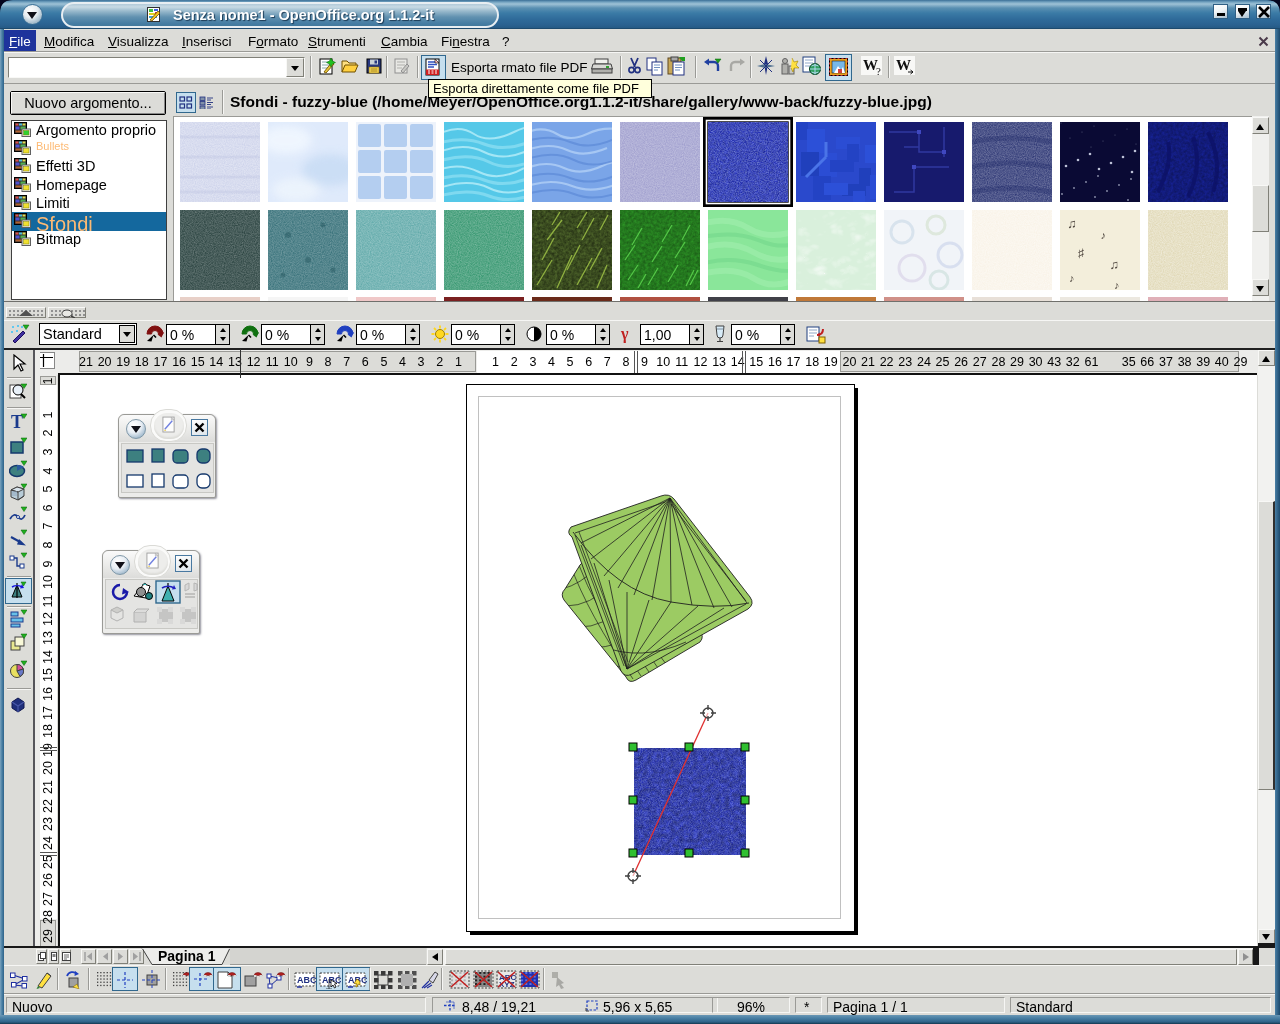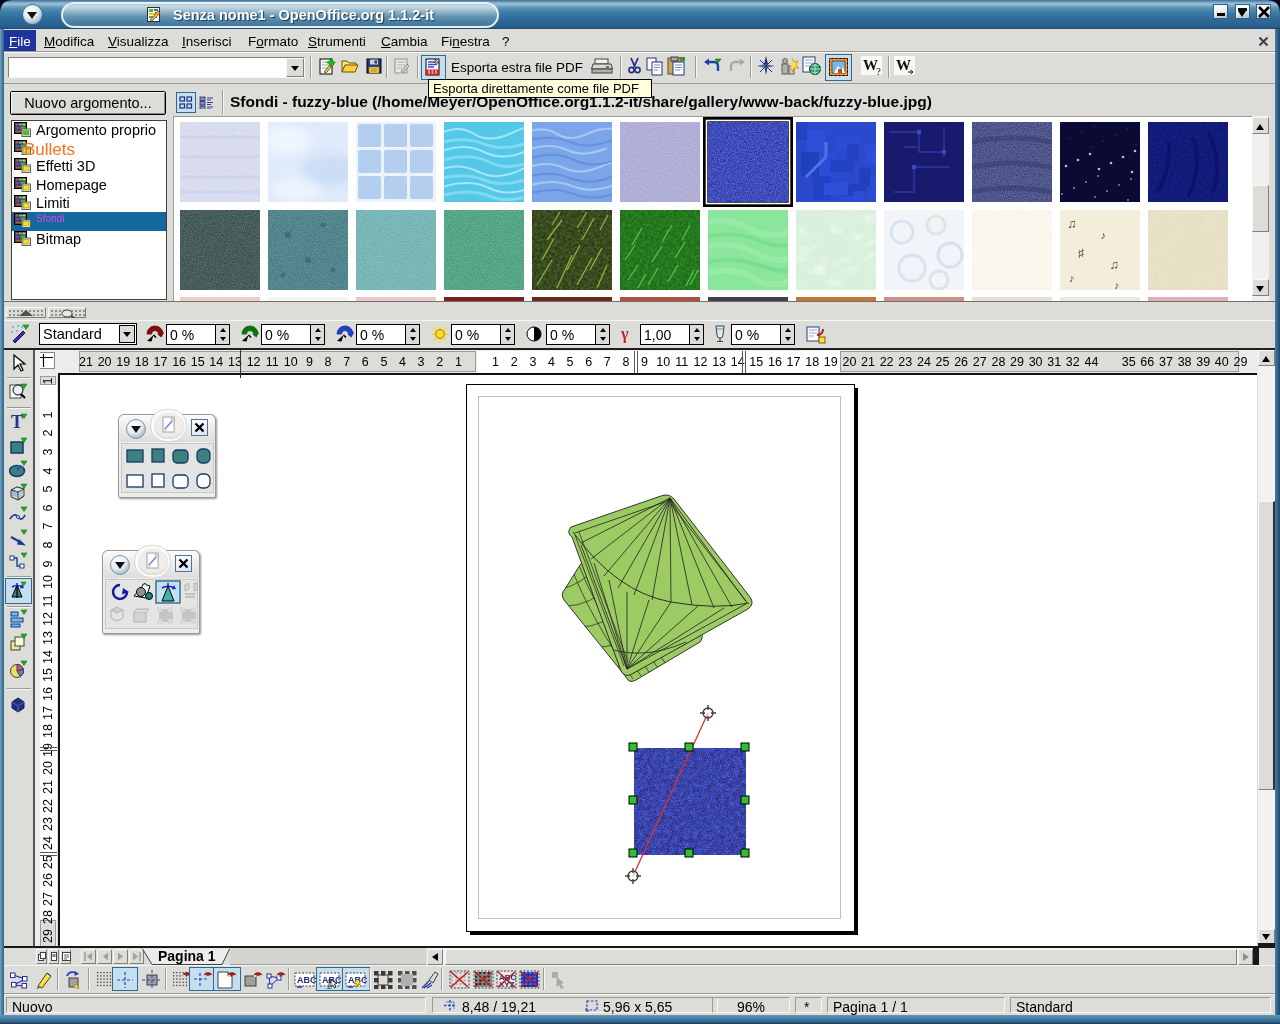--- a/index.html
+++ b/index.html
@@ -98,21 +98,21 @@
   </svg>
 <div class="sepv" style="left:417px;top:56px;height:22px"></div>
 <div class="a tsel" style="left:421px;top:55px;width:25px;height:25px"></div>
 <svg class="a" style="left:425px;top:58px" width="17" height="18" viewBox="0 0 17 18">
     <rect x="1" y="1" width="13" height="16" fill="#fff" stroke="#000"></rect>
 <path d="M3 4h9M3 6.5h9M3 9h6" stroke="#3050c0" stroke-width="1.6"></path>
 <rect x="1" y="11.5" width="13" height="5.5" fill="#d02020"></rect>
 <path d="M3 13h2M6.5 13h2M10 13h2M3 15h2M6.5 15h2M10 15h2" stroke="#fff" stroke-width="1.2"></path>
 <path d="M10 1 l4 4 h-4 Z" fill="#ffc0c0" stroke="#000" stroke-width=".6"></path>
   </svg>
-<div class="txt" style="left:451px;top:60px;font-size:13.5px">Esporta estra file PDF</div>
+<div class="txt" style="left:451px;top:60px;font-size:13.5px">Esporta rmato file PDF</div>
 <svg class="a" style="left:591px;top:58px" width="22" height="17" viewBox="0 0 22 17">
     <rect x="4" y="1" width="13" height="5" fill="#f0f0ec" stroke="#404040"></rect>
 <path d="M2 6 h18 l1.5 5 h-21 Z" fill="#d8d8d4" stroke="#404040"></path>
 <rect x="1" y="11" width="20" height="4" fill="#b0b0ac" stroke="#404040"></rect>
 <rect x="15" y="8" width="3" height="2" fill="#30a030"></rect>
   </svg>
 <div class="sepv" style="left:620px;top:56px;height:22px"></div>
 <svg class="a" style="left:627px;top:57px" width="15" height="19" viewBox="0 0 15 19">
     <path d="M4 1 L8 10 M11 1 L7 10" stroke="#203080" stroke-width="1.8"></path>
 <circle cx="4.5" cy="13" r="2.6" fill="none" stroke="#203080" stroke-width="1.6"></circle>
@@ -217,21 +217,21 @@
 <rect x="0.5" y="0.5" width="12" height="11" fill="#303030" stroke="#000"></rect>
 <rect x="1.5" y="1.5" width="3" height="2" fill="#e05050"></rect>
     <rect x="5" y="1.5" width="3" height="2" fill="#50c0e0"></rect>
     <rect x="8.5" y="1.5" width="3" height="2" fill="#e0e050"></rect>
 <rect x="1.5" y="4.5" width="4" height="3" fill="#5050d0"></rect>
     <rect x="6.5" y="4.5" width="5" height="3" fill="#50b050"></rect>
 <rect x="1.5" y="8.5" width="10" height="2" fill="#b06030"></rect>
 <rect x="8" y="7" width="8.5" height="7.5" fill="#f0f0ec" stroke="#606060"></rect>
 <rect x="9.5" y="8.5" width="5.5" height="4.5" fill="#f0e030" stroke="#808000" stroke-width=".5"></rect>
   </svg>
-<div class="txt" style="left:24px;top:140.2px;font-size:17px;color:#f97316">Bullets</div>
+<div class="txt" style="left:36px;top:140.2px;font-size:11px;color:#fdba74">Bullets</div>
 <svg class="a" style="left:14px;top:158.4px" width="17" height="15" viewBox="0 0 17 15">
 <rect x="0.5" y="0.5" width="12" height="11" fill="#303030" stroke="#000"></rect>
 <rect x="1.5" y="1.5" width="3" height="2" fill="#e05050"></rect>
     <rect x="5" y="1.5" width="3" height="2" fill="#50c0e0"></rect>
     <rect x="8.5" y="1.5" width="3" height="2" fill="#e0e050"></rect>
 <rect x="1.5" y="4.5" width="4" height="3" fill="#5050d0"></rect>
     <rect x="6.5" y="4.5" width="5" height="3" fill="#50b050"></rect>
 <rect x="1.5" y="8.5" width="10" height="2" fill="#b06030"></rect>
 <rect x="8" y="7" width="8.5" height="7.5" fill="#f0f0ec" stroke="#606060"></rect>
 <rect x="9.5" y="8.5" width="5.5" height="4.5" fill="#f0e030" stroke="#808000" stroke-width=".5"></rect>
@@ -266,21 +266,21 @@
 <rect x="0.5" y="0.5" width="12" height="11" fill="#303030" stroke="#000"></rect>
 <rect x="1.5" y="1.5" width="3" height="2" fill="#e05050"></rect>
     <rect x="5" y="1.5" width="3" height="2" fill="#50c0e0"></rect>
     <rect x="8.5" y="1.5" width="3" height="2" fill="#e0e050"></rect>
 <rect x="1.5" y="4.5" width="4" height="3" fill="#5050d0"></rect>
     <rect x="6.5" y="4.5" width="5" height="3" fill="#50b050"></rect>
 <rect x="1.5" y="8.5" width="10" height="2" fill="#b06030"></rect>
 <rect x="8" y="7" width="8.5" height="7.5" fill="#f0f0ec" stroke="#606060"></rect>
 <rect x="9.5" y="8.5" width="5.5" height="4.5" fill="#f0e030" stroke="#808000" stroke-width=".5"></rect>
   </svg>
-<div class="txt" style="left:36px;top:213.0px;font-size:10px;color:#d946ef">Sfondi</div>
+<div class="txt" style="left:36px;top:213.0px;font-size:20px;color:#fdba74">Sfondi</div>
 <svg class="a" style="left:14px;top:231.2px" width="17" height="15" viewBox="0 0 17 15">
 <rect x="0.5" y="0.5" width="12" height="11" fill="#303030" stroke="#000"></rect>
 <rect x="1.5" y="1.5" width="3" height="2" fill="#e05050"></rect>
     <rect x="5" y="1.5" width="3" height="2" fill="#50c0e0"></rect>
     <rect x="8.5" y="1.5" width="3" height="2" fill="#e0e050"></rect>
 <rect x="1.5" y="4.5" width="4" height="3" fill="#5050d0"></rect>
     <rect x="6.5" y="4.5" width="5" height="3" fill="#50b050"></rect>
 <rect x="1.5" y="8.5" width="10" height="2" fill="#b06030"></rect>
 <rect x="8" y="7" width="8.5" height="7.5" fill="#f0f0ec" stroke="#606060"></rect>
 <rect x="9.5" y="8.5" width="5.5" height="4.5" fill="#f0e030" stroke="#808000" stroke-width=".5"></rect>
@@ -704,23 +704,23 @@
 <div class="txt" style="left:868.0px;top:354.5px;font-size:12.5px;transform:translateX(-50%)">21</div>
 <div class="txt" style="left:886.6px;top:354.5px;font-size:12.5px;transform:translateX(-50%)">22</div>
 <div class="txt" style="left:905.3px;top:354.5px;font-size:12.5px;transform:translateX(-50%)">23</div>
 <div class="txt" style="left:923.9px;top:354.5px;font-size:12.5px;transform:translateX(-50%)">24</div>
 <div class="txt" style="left:942.5px;top:354.5px;font-size:12.5px;transform:translateX(-50%)">25</div>
 <div class="txt" style="left:961.1px;top:354.5px;font-size:12.5px;transform:translateX(-50%)">26</div>
 <div class="txt" style="left:979.7px;top:354.5px;font-size:12.5px;transform:translateX(-50%)">27</div>
 <div class="txt" style="left:998.4px;top:354.5px;font-size:12.5px;transform:translateX(-50%)">28</div>
 <div class="txt" style="left:1017.0px;top:354.5px;font-size:12.5px;transform:translateX(-50%)">29</div>
 <div class="txt" style="left:1035.6px;top:354.5px;font-size:12.5px;transform:translateX(-50%)">30</div>
-<div class="txt" style="left:1054.2px;top:354.5px;font-size:12.5px;transform:translateX(-50%)">31</div>
+<div class="txt" style="left:1054.2px;top:354.5px;font-size:12.5px;transform:translateX(-50%)">43</div>
 <div class="txt" style="left:1072.8px;top:354.5px;font-size:12.5px;transform:translateX(-50%)">32</div>
-<div class="txt" style="left:1091.5px;top:354.5px;font-size:12.5px;transform:translateX(-50%)">44</div>
+<div class="txt" style="left:1091.5px;top:354.5px;font-size:12.5px;transform:translateX(-50%)">61</div>
 <div class="txt" style="left:1110.1px;top:374px;font-size:12px;transform:translateX(-50%)">34</div>
 <div class="txt" style="left:1128.7px;top:354.5px;font-size:12.5px;transform:translateX(-50%)">35</div>
 <div class="txt" style="left:1147.3px;top:354.5px;font-size:12.5px;transform:translateX(-50%)">66</div>
 <div class="txt" style="left:1165.9px;top:354.5px;font-size:12.5px;transform:translateX(-50%)">37</div>
 <div class="txt" style="left:1184.6px;top:354.5px;font-size:12.5px;transform:translateX(-50%)">38</div>
 <div class="txt" style="left:1203.2px;top:354.5px;font-size:12.5px;transform:translateX(-50%)">39</div>
 <div class="txt" style="left:1221.8px;top:354.5px;font-size:12.5px;transform:translateX(-50%)">40</div>
 <div class="txt" style="left:1240.4px;top:354.5px;font-size:12.5px;transform:translateX(-50%)">29</div>
 <div class="a" style="left:634px;top:351px;width:1px;height:22px;background:#555"></div>
 <div class="a" style="left:637px;top:351px;width:1px;height:22px;background:#555"></div>

